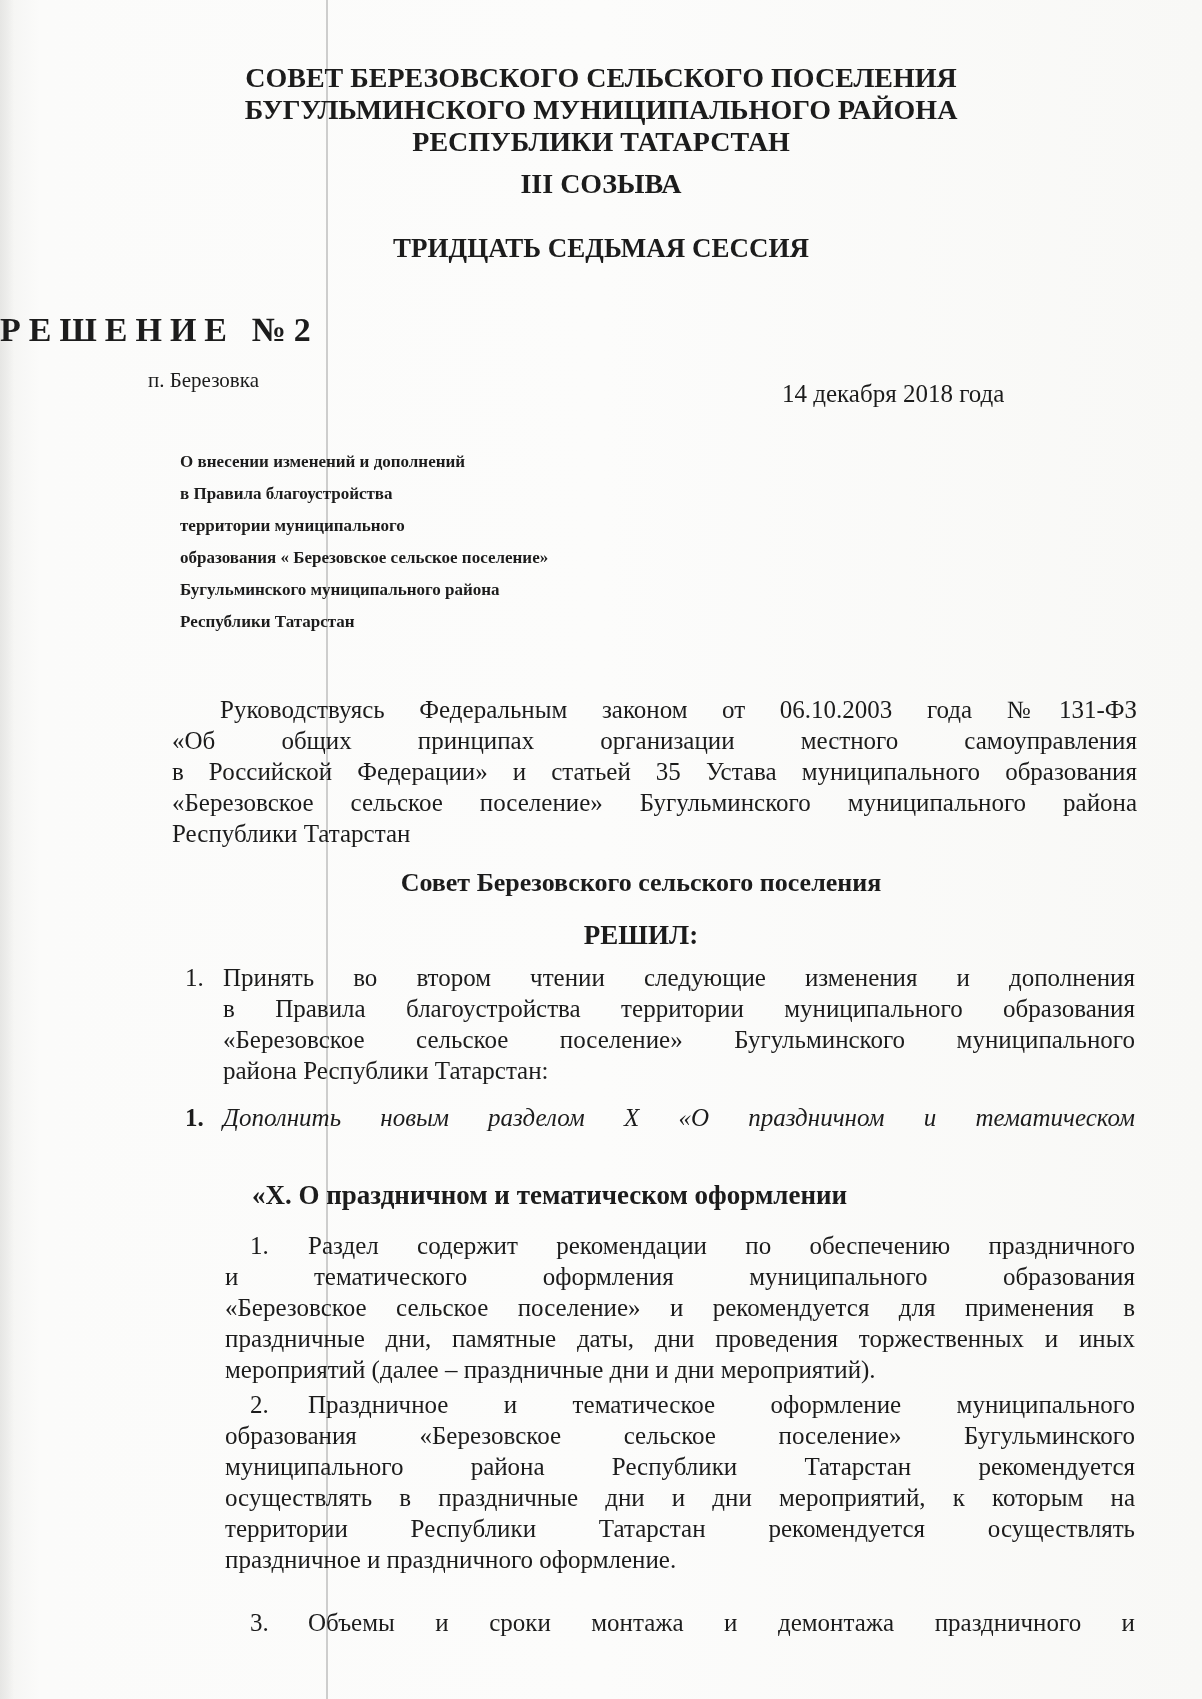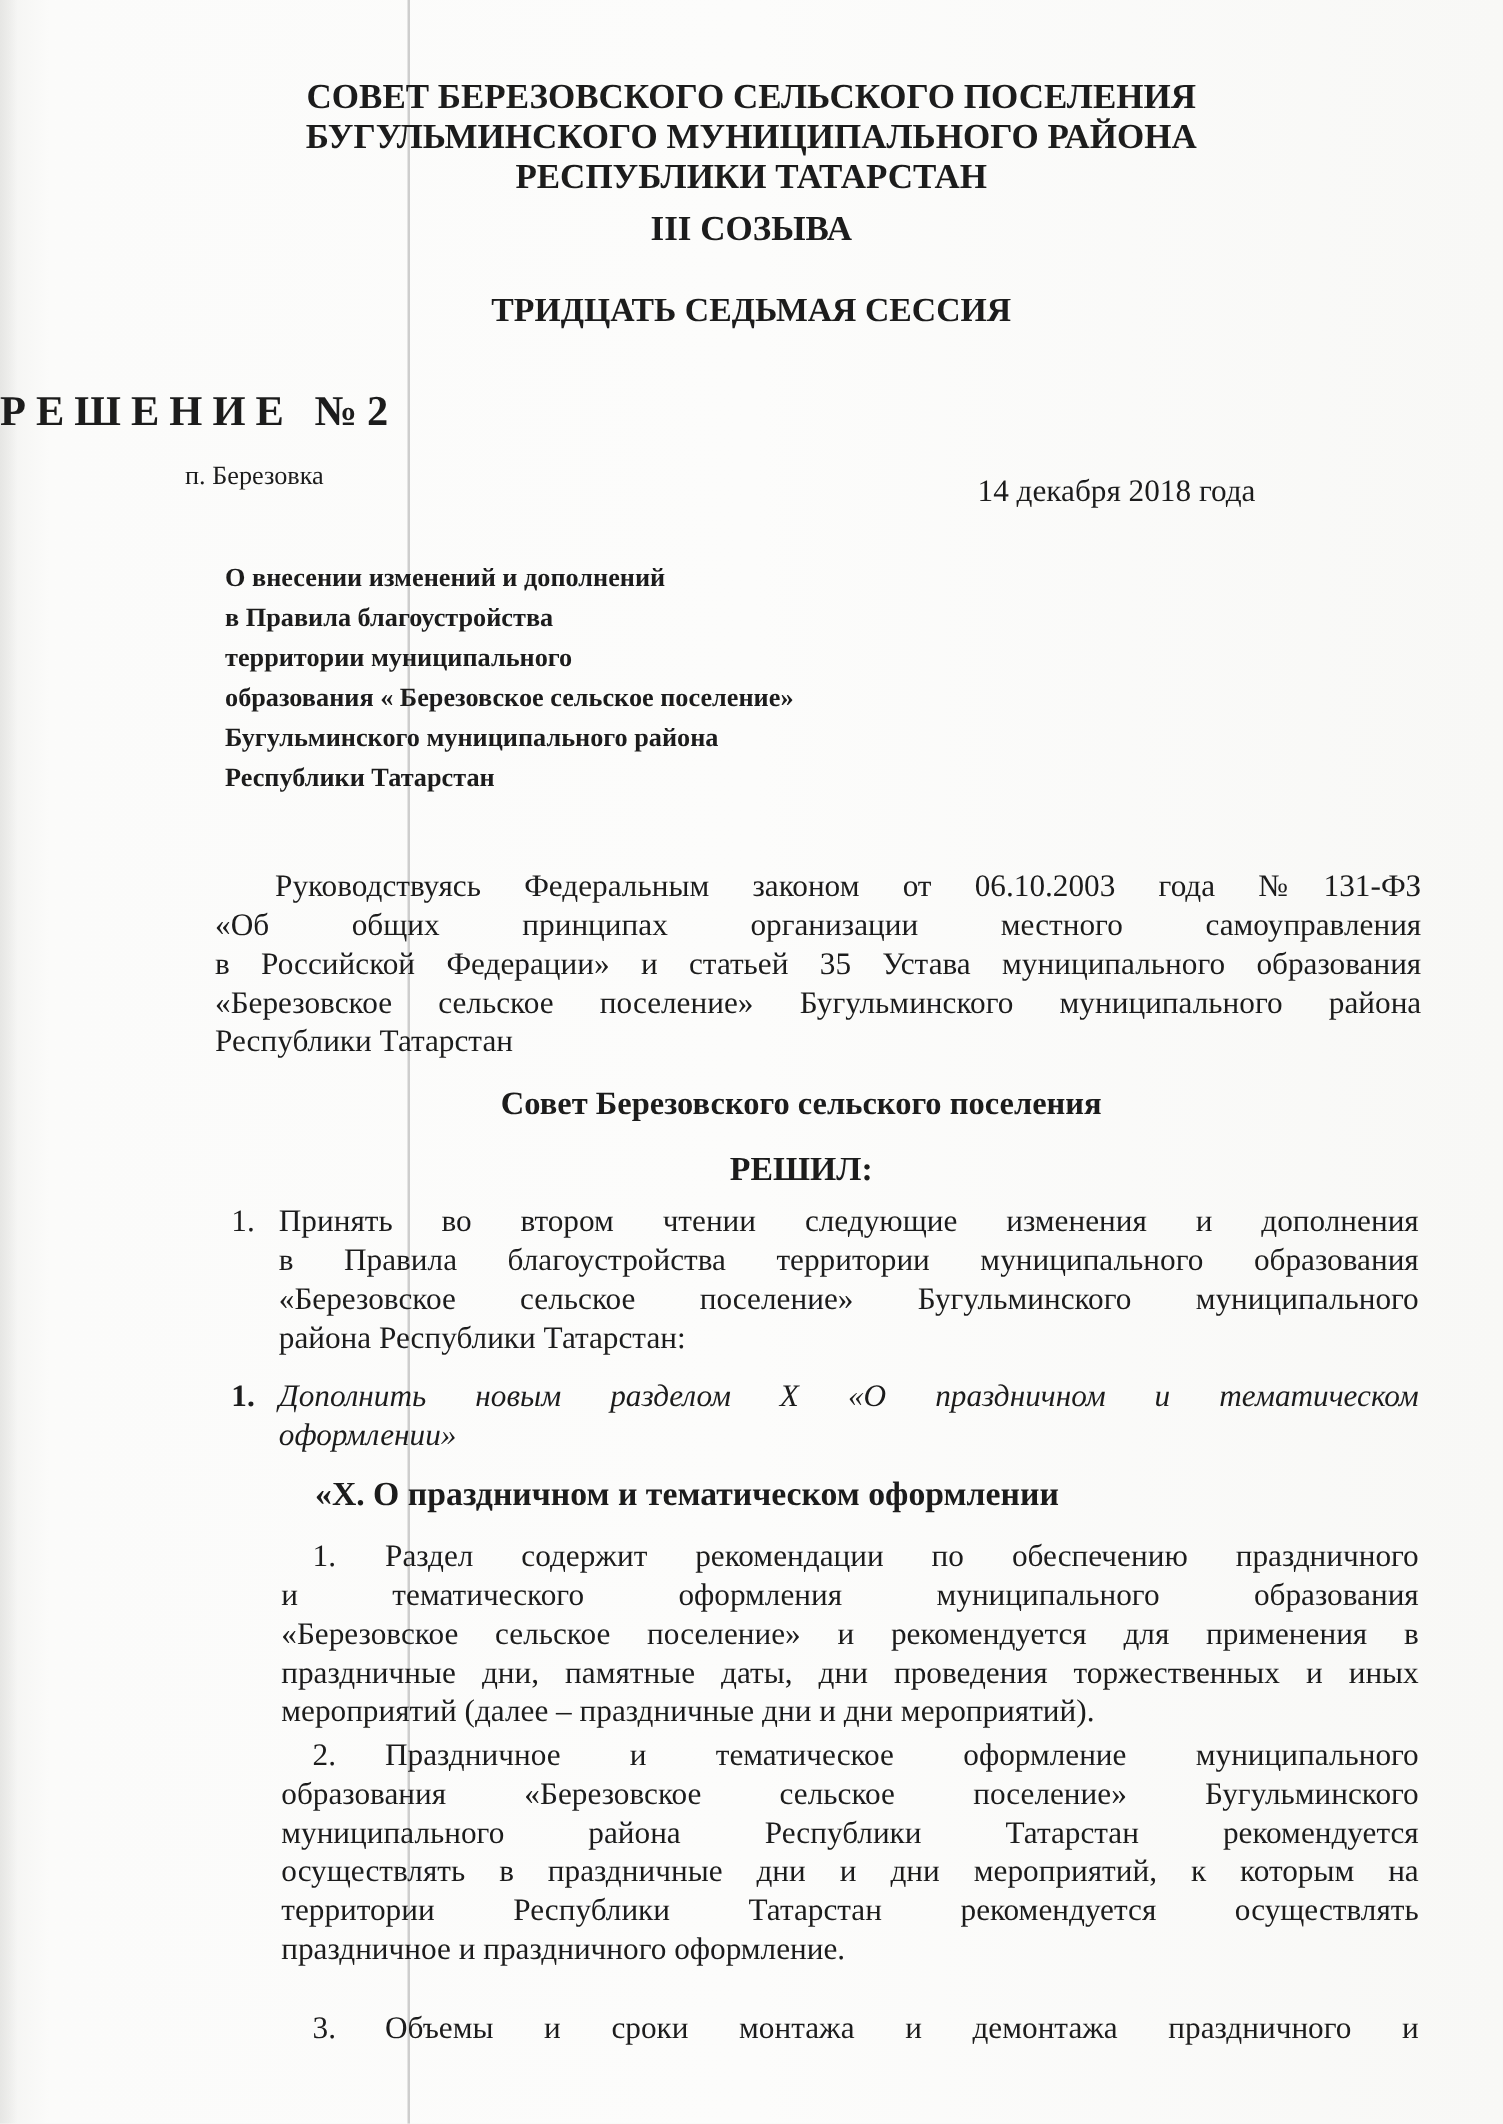--- a/index.html
+++ b/index.html
@@ -24,21 +24,21 @@
     }
     .hdr { position: absolute; left: 0; width: 1202px; text-align: center; font-weight: bold; font-size: 28px; line-height: 32px; }
     .t1 { top: 62px; }
     .t2 { top: 94px; }
     .t3 { top: 126px; }
     .t4 { top: 168px; text-align: center; }
     .session { position: absolute; left: 0; width: 1202px; top: 233px; text-align: center; font-weight: bold; font-size: 27px; }
     .decision { position: absolute; left: 0; width: 1202px; top: 311px; text-align: left; font-weight: bold; font-size: 34px; letter-spacing: 8px; }
     .place { position: absolute; left: 148px; top: 368px; font-size: 21px; }
     .date { position: absolute; left: 782px; top: 380px; font-size: 25px; }
-    .subject { position: absolute; left: 180px; top: 446px; font-weight: bold; font-size: 21px; line-height: 32px; }
+    .subject { position: absolute; left: 180px; top: 446px; font-weight: bold; font-size: 17px; line-height: 32px; }
     .subject div { white-space: nowrap; }
     .body-text { position: absolute; font-size: 25px; line-height: 31px; text-align: justify; }
     .para-intro { left: 172px; top: 694px; width: 965px; }
     .line { display: block; text-align: justify; text-align-last: justify; white-space: nowrap; }
     .line.last { text-align-last: left; }
     .indent { padding-left: 48px; }
     .council { position: absolute; left: 0; width: 1202px; top: 868px; text-align: center; font-weight: bold; font-size: 26px; margin-left: 40px; }
     .resolved { position: absolute; left: 0; width: 1202px; top: 920px; text-align: center; font-weight: bold; font-size: 27px; margin-left: 40px; }
     .item1 { left: 185px; top: 962px; width: 950px; }
     .item1 .num { position: absolute; left: 0; top: 0; }
@@ -97,21 +97,20 @@
       <span class="line">в Правила благоустройства территории муниципального образования</span>
       <span class="line">«Березовское сельское поселение» Бугульминского муниципального</span>
       <span class="line last">района  Республики Татарстан:</span>
     </div>
   </div>
 
   <div class="body-text item2">
     <span class="num">1.</span>
     <div class="txt">
       <span class="line">Дополнить новым разделом X «О праздничном и тематическом</span>
-      <span class="line last">оформлении»</span>
     </div>
   </div>
 
   <div class="section-title">«X. О праздничном и тематическом оформлении</div>
 
   <div class="body-text p1">
     <span class="line"><span class="num-in">1.</span><span>Раздел содержит рекомендации по обеспечению праздничного</span></span>
     <span class="line">и тематического оформления муниципального образования</span>
     <span class="line">«Березовское сельское поселение» и рекомендуется для применения в</span>
     <span class="line">праздничные дни, памятные даты, дни проведения торжественных и иных</span>

